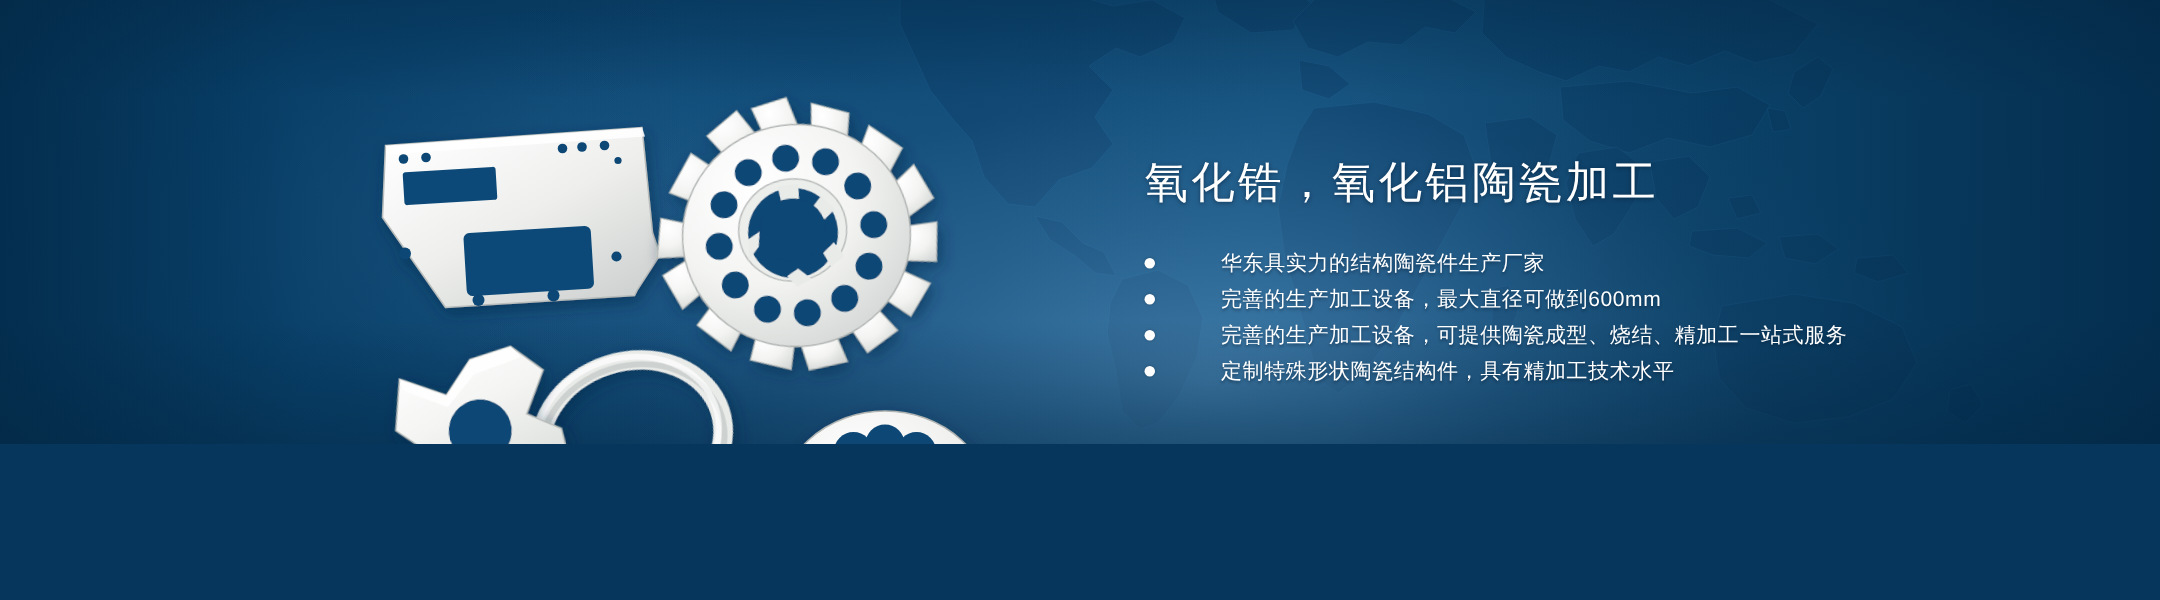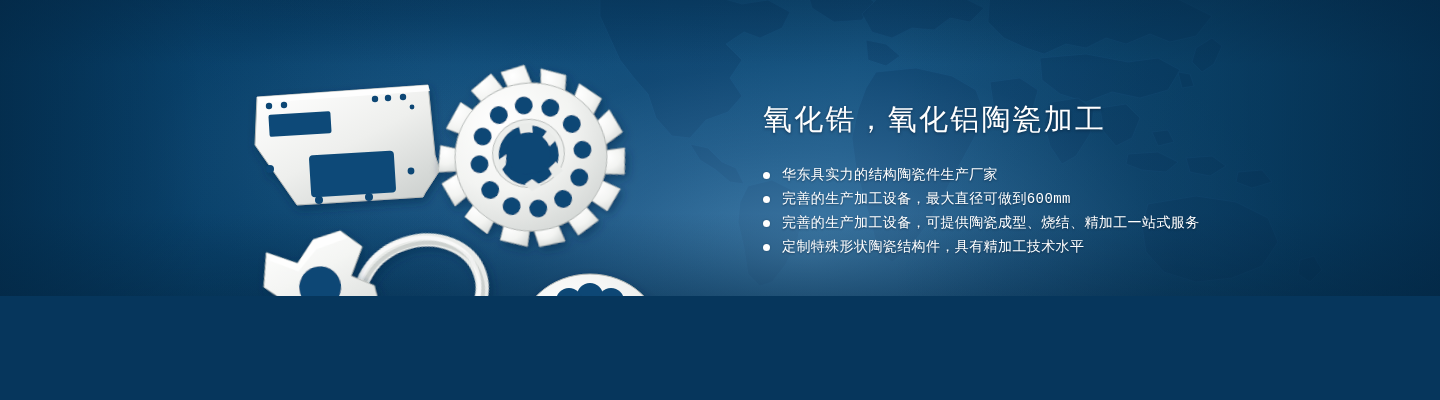--- a/index.html
+++ b/index.html
@@ -2,21 +2,21 @@
 <html><head>
 <meta charset="utf-8">
 <style>
   html,body{margin:0;padding:0;background:#06365c;}
   *{box-sizing:border-box;}
 
   .banner{
     position:relative;
     width:1440px;height:296px;
     overflow:hidden;
-    font-family:Liberation Mono, monospace;
+    font-family:Liberation Sans, sans-serif;
     background:#05406c;
   }
 
   
   .bg-base{
     position:absolute;inset:0;
     background:linear-gradient(100deg,#06426e 0%,#084571 18%,#0d4a76 38%,#14537f 58%,#0e4a74 78%,#074570 100%);
   }
   .bg-glow{
     position:absolute;inset:0;
@@ -69,20 +69,21 @@
     flex:0 0 auto;
     box-shadow:0 0 2px rgba(0,0,0,.25);
   }
   .bullet-text{
     font-size:14px;
     line-height:24px;
     letter-spacing:.4px;
     color:#ffffff;
     white-space:nowrap;
     text-shadow:0 1px 2px rgba(0,20,40,.45);
+    margin-left:32px;
   }
 
   
   .products{
     position:absolute;left:235px;top:45px;width:470px;height:330px;
   }
   .products svg{display:block;width:100%;height:100%;}
 </style>
 </head>
 <body>

